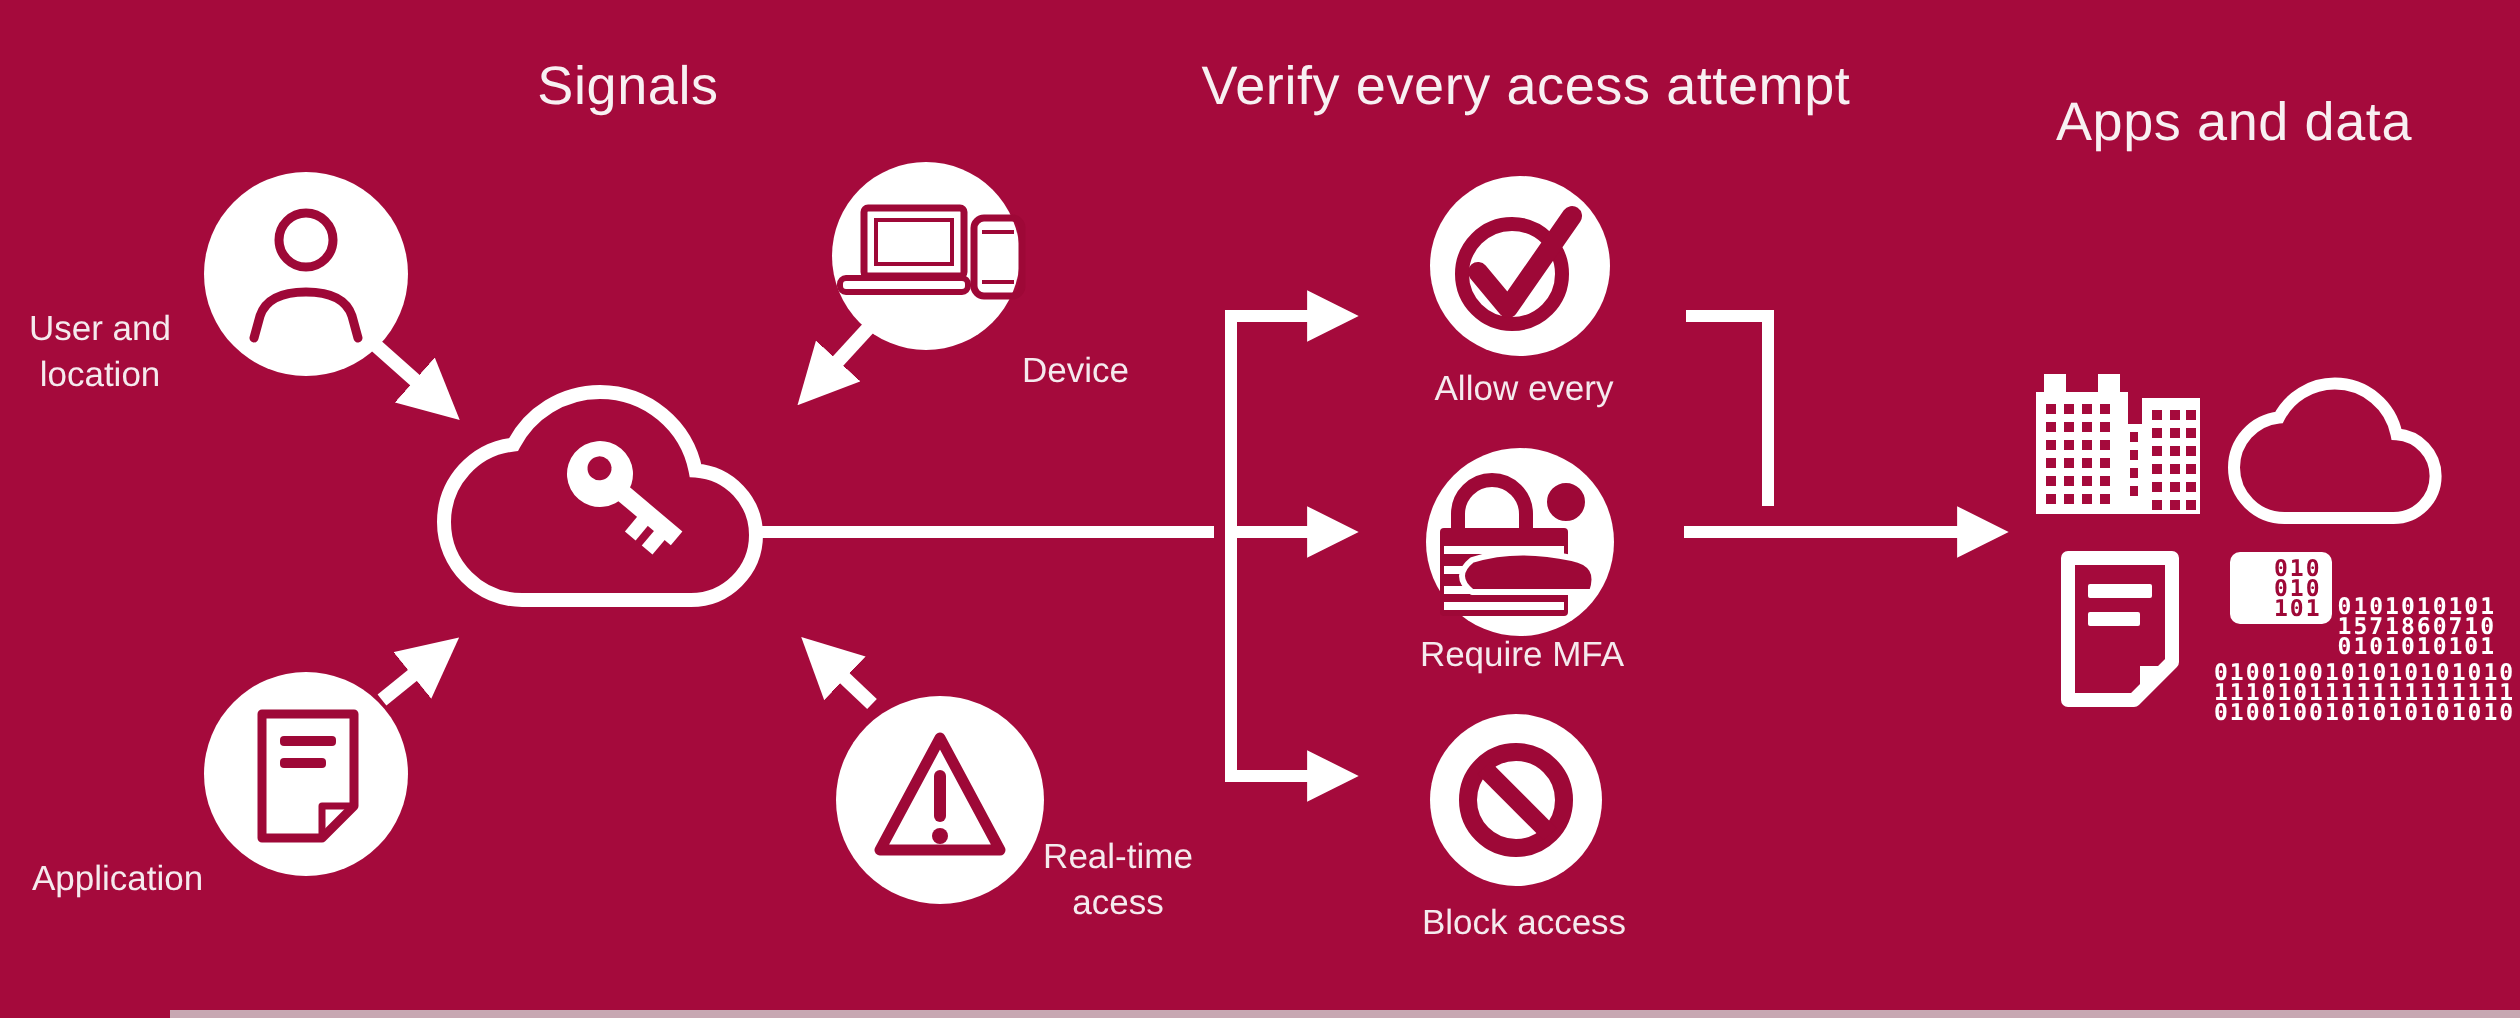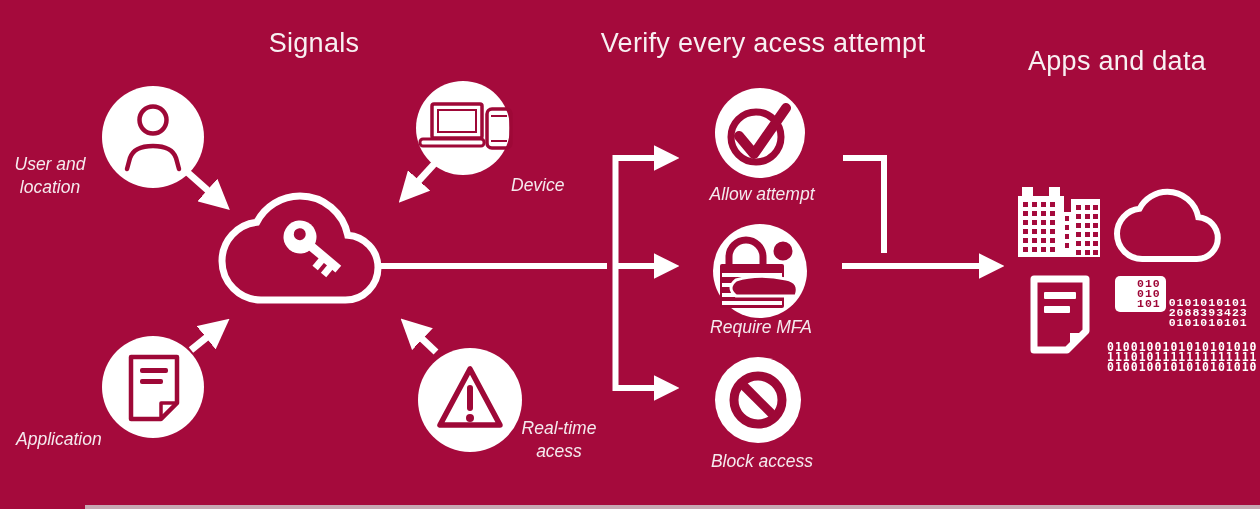--- a/index.html
+++ b/index.html
@@ -20,35 +20,34 @@
   .bg-fill{fill:var(--background)}
   .w-stroke{stroke:#fff;fill:none}
   .c-stroke{stroke:var(--icon-crimson);fill:none}
   .title{
     position:absolute;transform:translateX(-50%);white-space:nowrap;
     color:var(--title-text);font-size:27px;font-weight:500;letter-spacing:.3px;
   }
   .lbl{
     position:absolute;color:var(--label-text);font-size:17.5px;line-height:23px;
     white-space:pre-line;
-    font-style:italic;
   }
   .lbl.center{transform:translateX(-50%);text-align:center;white-space:pre-line;}
   .binary{
     position:absolute;left:1107px;top:276px;color:#fff;
     font-family:"DejaVu Sans Mono",monospace;font-weight:bold;
     font-size:11.5px;line-height:10px;letter-spacing:1px;white-space:nowrap;
   }
-  .b-top{display:flex;align-items:flex-start;font-family:Liberation Mono, monospace;}
+  .b-top{display:flex;align-items:flex-start;}
   .b-box{
     background:#fff;color:var(--icon-crimson);border-radius:5px;
     margin-left:8px;padding:3px 5px 3px 22px;text-align:right;
   }
   .b-side{margin-left:3px;padding-top:3px;margin-top:19px;}
-  .b-bottom{margin-top:14px;}
+  .b-bottom{margin-top:3px;}
   .edge-strip{
     position:absolute;left:85px;right:0;bottom:0;height:4px;
     background:var(--edge-strip);opacity:.85;
   }
 </style>
 </head>
 <body>
 
 <div class="stage">
 
@@ -235,34 +234,34 @@
   <div class="title" style="left:763px;top:28px">Verify every acess attempt</div>
   <div class="title" style="left:1117px;top:46px">Apps and data</div>
 
   <div class="lbl center" style="left:50px;top:153px">User and
 location</div>
   <div class="lbl" style="left:511px;top:174px">Device</div>
   <div class="lbl" style="left:16px;top:428px">Application</div>
   <div class="lbl center" style="left:559px;top:417px">Real-time
 acess</div>
 
-  <div class="lbl center" style="left:762px;top:183px">Allow attempt</div>
+  <div class="lbl center" style="left:762px;top:183px">Allow every</div>
   <div class="lbl center" style="left:761px;top:316px">Require MFA</div>
   <div class="lbl center" style="left:762px;top:450px">Block access</div>
 
   <div class="binary">
     <div class="b-top">
       <div class="b-box">
         <div>010</div>
         <div>010</div>
         <div>101</div>
       </div>
       <div class="b-side">
         <div>0101010101</div>
-        <div>2088393423</div>
+        <div>1571860710</div>
         <div>0101010101</div>
       </div>
     </div>
     <div class="b-bottom">
       <div>0100100101010101010</div>
       <div>1110101111111111111</div>
       <div>0100100101010101010</div>
     </div>
   </div>
 

